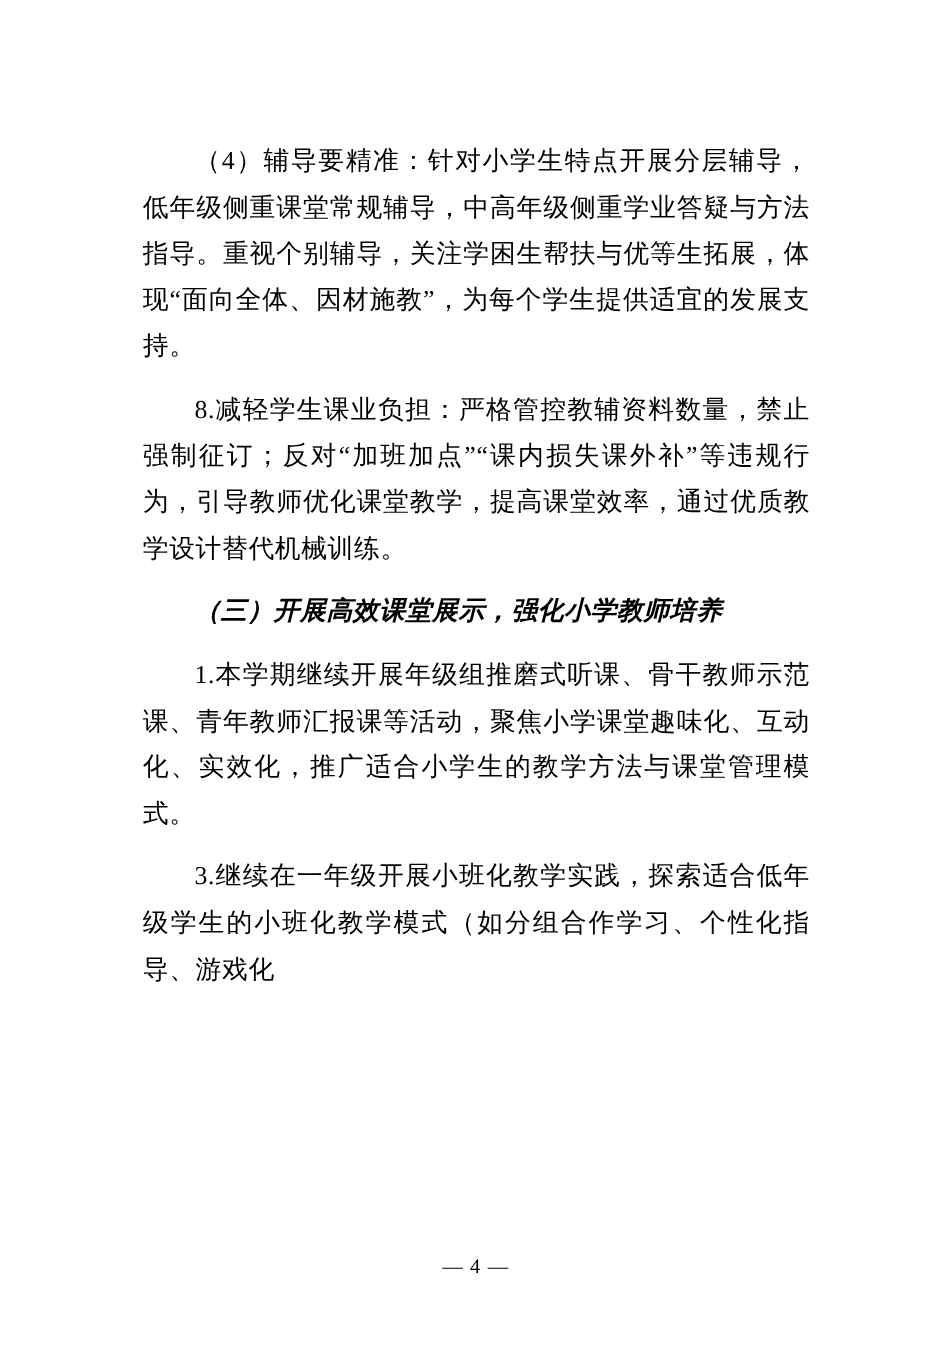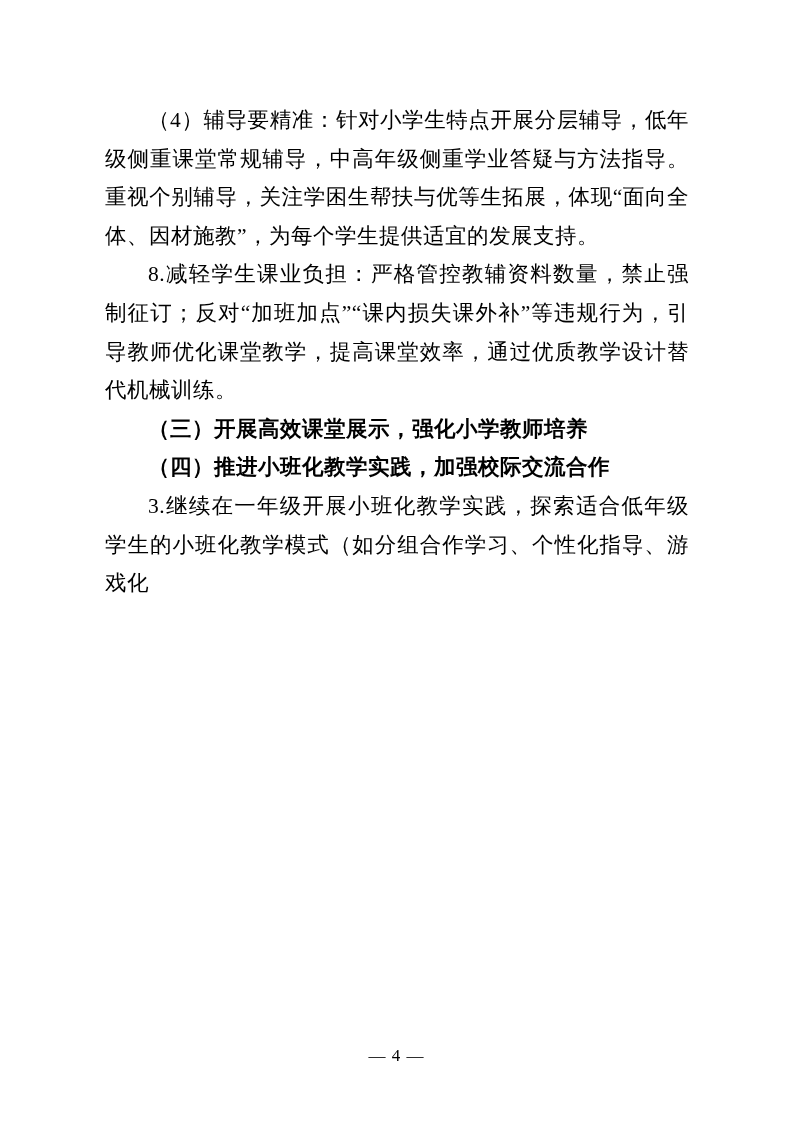--- a/index.html
+++ b/index.html
@@ -17,49 +17,50 @@
     overflow: hidden;
     box-sizing: border-box;
   }
   .content {
     position: absolute;
     top: 101px;
     left: 105px;
     width: 584px;
   }
   .para {
-    margin: 0;
+    margin: 14px;
     font-size: 21.5px;
     line-height: 38.6px;
     text-align: justify;
     text-indent: 2em;
     letter-spacing: 0.5px;
     word-break: break-all;
   }
   .para.heading {
     font-weight: bold;
+    font-style: italic;
   }
   .footer {
     position: absolute;
     left: 0;
     right: 0;
     bottom: 56px;
     text-align: center;
     font-size: 17px;
     letter-spacing: 1px;
     color: #000000;
   }
 </style>
 </head>
 <body>
 
 <div class="page">
   <div class="content" id="document-content">
       <p class="para">（4）辅导要精准：针对小学生特点开展分层辅导，低年级侧重课堂常规辅导，中高年级侧重学业答疑与方法指导。重视个别辅导，关注学困生帮扶与优等生拓展，体现“面向全体、因材施教”，为每个学生提供适宜的发展支持。</p>
       <p class="para">8.减轻学生课业负担：严格管控教辅资料数量，禁止强制征订；反对“加班加点”“课内损失课外补”等违规行为，引导教师优化课堂教学，提高课堂效率，通过优质教学设计替代机械训练。</p>
       <p class="para heading">（三）开展高效课堂展示，强化小学教师培养</p>
-      <p class="para heading">（四）推进小班化教学实践，加强校际交流合作</p>
+      <p class="para">1.本学期继续开展年级组推磨式听课、骨干教师示范课、青年教师汇报课等活动，聚焦小学课堂趣味化、互动化、实效化，推广适合小学生的教学方法与课堂管理模式。</p>
       <p class="para">3.继续在一年级开展小班化教学实践，探索适合低年级学生的小班化教学模式（如分组合作学习、个性化指导、游戏化</p>
     </div>
   <div class="footer">
     <span>— 4 —</span>
   </div>
 </div>
 
 </body></html>

